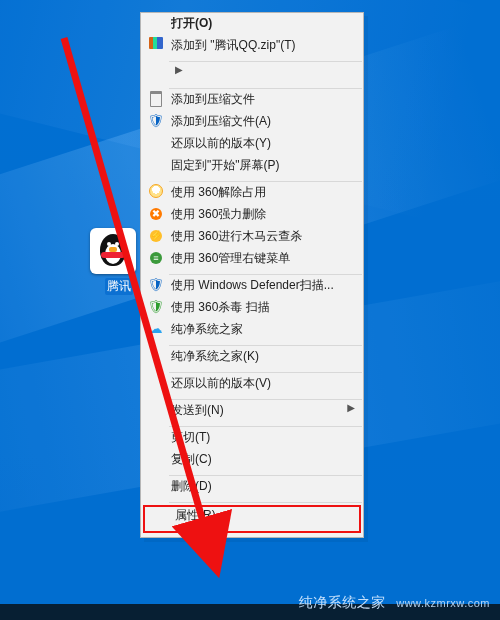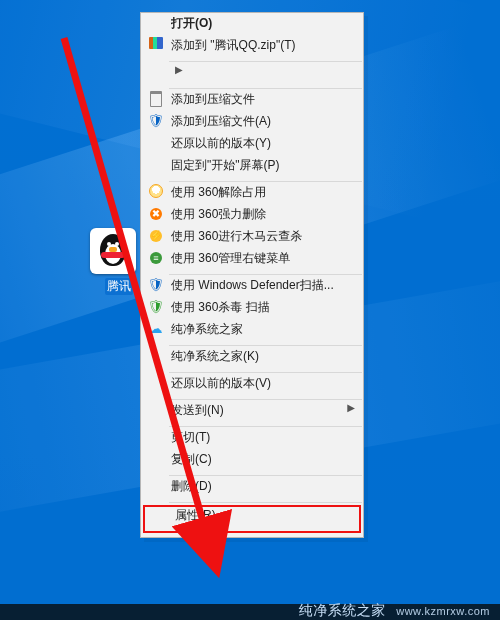--- a/index.html
+++ b/index.html
@@ -45,21 +45,21 @@
   .i-clean{display:inline-block;width:12px;height:12px;border:1px solid #f6a623;border-radius:50%;background:radial-gradient(circle at 50% 40%,#fff 40%,#ffe28a 42%);}
   .i-del{display:inline-block;width:12px;height:12px;border-radius:50%;background:#ff7a00;color:#fff;font-size:10px;line-height:12px;}
   .i-scan{display:inline-block;width:12px;height:12px;border-radius:50%;background:#ffbf2b;color:#a55a00;font-size:10px;line-height:12px;}
   .i-menu{display:inline-block;width:12px;height:12px;border-radius:50%;background:#3c9a3c;color:#fff;font-size:9px;line-height:12px;}
   .i-cloud{color:#2aa3ef;font-size:13px;}
 
   
   svg.anno{position:absolute;left:0;top:0;pointer-events:none;}
 
   
-  .wm{position:absolute;right:10px;bottom:0;font-size:14px;color:#cfe7ff;opacity:.95;letter-spacing:.5px;}
+  .wm{position:absolute;right:10px;bottom:8px;font-size:14px;color:#cfe7ff;opacity:.95;letter-spacing:.5px;}
   .wm .dom{font-size:11px;opacity:.9;margin-left:6px;}
 </style>
 </head>
 <body>
 
 <div class="desktop">
   <div class="beam b1"></div>
   <div class="beam b2"></div>
   <div class="beam b3"></div>
   <div class="shade"></div>

